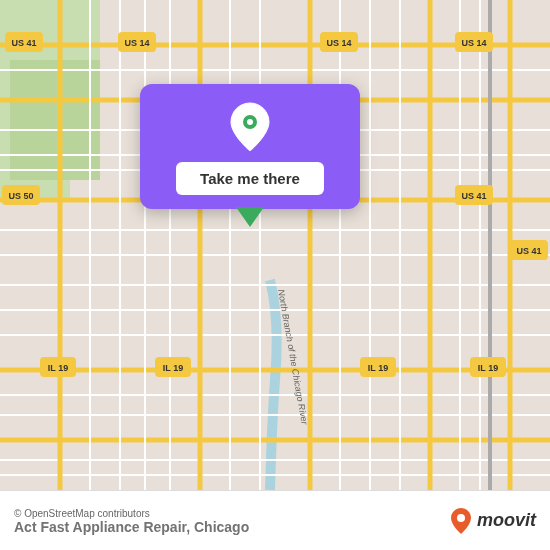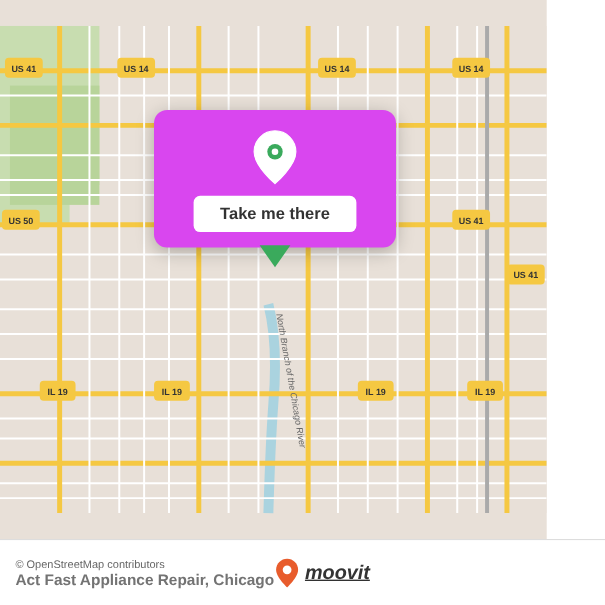--- a/index.html
+++ b/index.html
@@ -6,40 +6,40 @@
 
     body {
       width: 550px;
       height: 550px;
       overflow: hidden;
       font-family: Arial, sans-serif;
       position: relative;
     }
 
     #map-container {
-      width: 497px;
+      width: 550px;
       height: 490px;
       position: relative;
       overflow: hidden;
       background-color: #e8e0d8;
     }
 
     
     #map-svg {
       width: 100%;
       height: 100%;
     }
 
     
     #popup-card {
       position: absolute;
-      top: 100px;
+      top: 84px;
       left: 140px;
       width: 220px;
-      background: #d946ef;
+      background: #8b5cf6;
       border-radius: 12px;
       display: flex;
       flex-direction: column;
       align-items: center;
       padding: 18px 20px 14px;
       box-shadow: 0 4px 16px rgba(0,0,0,0.25);
     }
 
     #popup-card::after {
       content: '';
@@ -75,20 +75,21 @@
       white-space: nowrap;
     }
 
     
     #bottom-bar {
       width: 550px;
       height: 60px;
       background: white;
       display: flex;
       align-items: center;
+      justify-content: space-between;
       padding: 0 14px;
       border-top: 1px solid #ddd;
     }
 
     #location-info {
       display: flex;
       flex-direction: column;
     }
 
     #location-name {
@@ -100,21 +101,20 @@
     #osm-credit {
       font-size: 10px;
       color: #666;
       margin-top: 2px;
     }
 
     #moovit-logo {
       display: flex;
       align-items: center;
       gap: 4px;
-      text-decoration: underline;
     }
 
     #moovit-pin {
       width: 24px;
       height: 28px;
     }
 
     #moovit-text {
       font-size: 18px;
       font-weight: 700;

